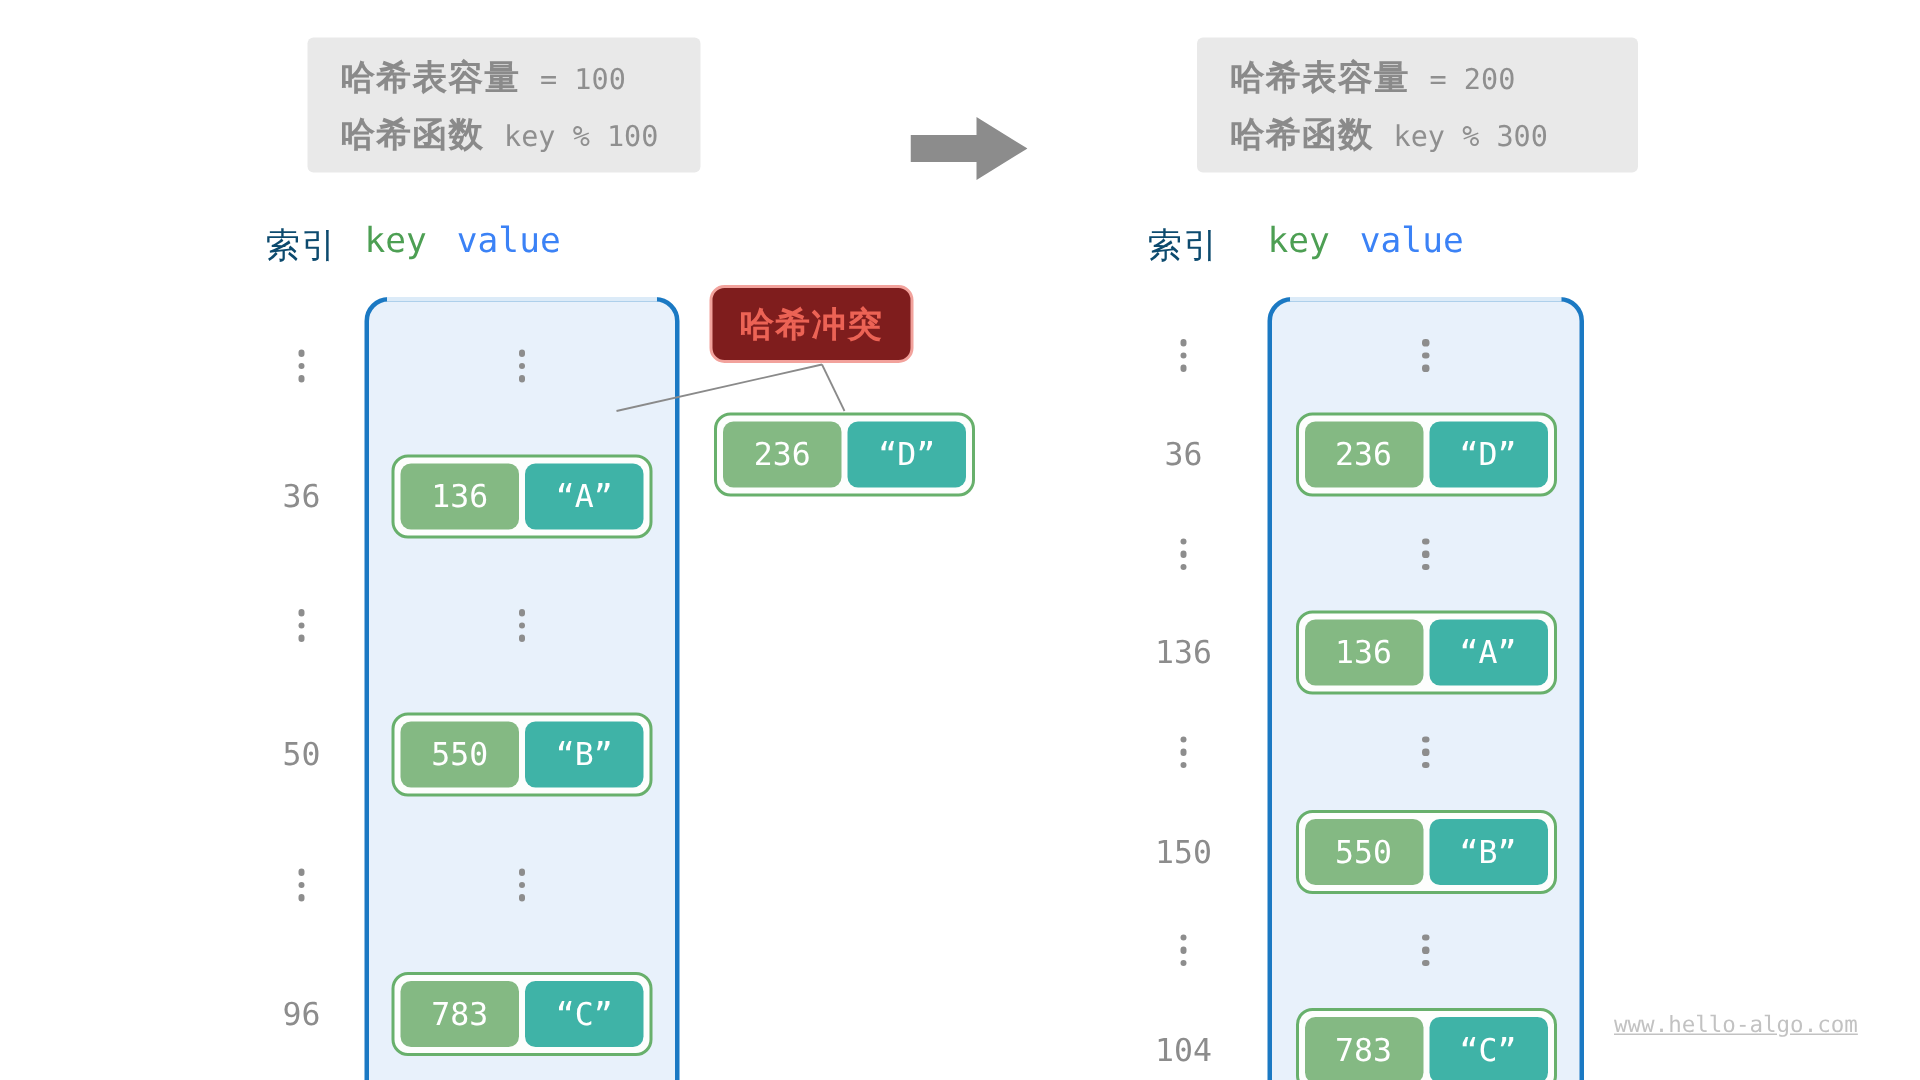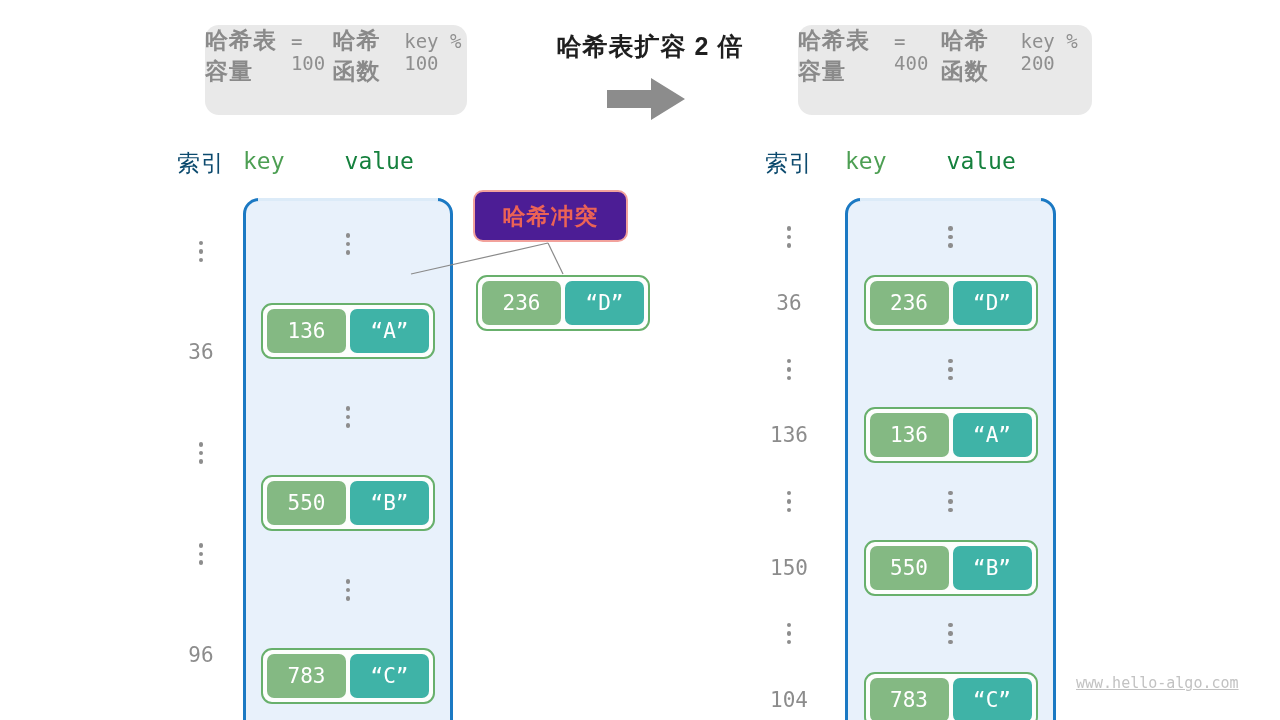--- a/index.html
+++ b/index.html
@@ -4,40 +4,41 @@
 <style>
   * { margin:0; padding:0; box-sizing:border-box; }
   body { background:#ffffff; }
   .stage {
     position:relative; width:1280px; height:720px; background:#ffffff;
     font-family:"Liberation Sans", sans-serif; overflow:hidden;
   }
 
   
   .info-box {
-    position:absolute; background:#e9e9e9; border-radius:14px;
-    display:flex; flex-direction:row; justify-content:center; gap:7px;
+    position:absolute; background:#e9e9e9; border-radius:4px;
+    display:flex; flex-direction:column; justify-content:center; gap:7px;
+    padding-left:22px;
   }
   .info-line { display:flex; gap:13px; align-items:baseline; }
   .info-line .zh { font-weight:bold; font-size:23px; color:#8a8a8a; letter-spacing:1px; }
   .info-line .mv { font-family:"DejaVu Sans Mono", monospace; font-size:19px; color:#8f8f8f; }
 
   
   .center-title {
     position:absolute; left:535px; top:30px; width:230px; text-align:center;
     font-weight:bold; font-size:25px; color:#1f1f1f; letter-spacing:1px;
   }
   .big-arrow { position:absolute; left:607px; top:76px; }
 
   
   .idx-header { position:absolute; top:148px; text-align:center; font-size:23px; color:#0c4a6e; letter-spacing:1px; }
   .kv-header { position:absolute; top:148px; display:flex; gap:20px; justify-content:flex-start;
                font-family:"DejaVu Sans Mono", monospace; font-size:23px; }
   .kv-header .k { color:#4d9f53; }
-  .kv-header .v { color:#15803d;margin-left:40px; }
+  .kv-header .v { color:#3b82f6; }
 
   
   .htable { position:absolute; display:flex; height:611px; }
   .idx-col { display:flex; flex-direction:column; width:62px; }
   .bucket {
     position:relative; display:flex; flex-direction:column; width:210px;
     background:#e8f1fb; border:3px solid #1b79c3; border-radius:16px;
   }
   .bucket::before { 
     content:""; position:absolute; top:-3px; left:12px; right:12px; height:3px;
@@ -62,22 +63,22 @@
   }
   .pair .cell {
     flex:1 1 0; display:flex; align-items:center; justify-content:center;
     border-radius:7px; color:#ffffff; font-family:"DejaVu Sans Mono", monospace; font-size:21px;
   }
   .pair .key { background:#84b983; }
   .pair .val { background:#3fb3a7; }
 
   
   .collision-label {
-    position:absolute; left:473px; top:190px; width:155px; height:52px;
-    background:#4c1d95; border:2px solid #f2a29c; border-radius:10px;
+    position:absolute; left:473px; top:190px; width:136px; height:52px;
+    background:#7f1d1d; border:2px solid #f2a29c; border-radius:10px;
     display:flex; align-items:center; justify-content:center;
     font-weight:bold; font-size:23px; color:#ec6355; letter-spacing:1px;
   }
   .collision-pair { position:absolute; left:476px; top:275px; }
 
   .connectors { position:absolute; left:0; top:0; pointer-events:none; }
 
   .watermark {
     position:absolute; left:1076px; top:674px;
     font-family:"DejaVu Sans Mono", monospace; font-size:15px; color:#c2c2c2;text-decoration:underline;
@@ -95,29 +96,28 @@
     </div>
     <div class="info-line">
       <span class="zh">哈希函数</span>
       <span class="mv">key % 100</span>
     </div>
   </div>
 
   <div class="info-box" style="left:798px; top:25px; width:294px; height:90px;">
     <div class="info-line">
       <span class="zh">哈希表容量</span>
-      <span class="mv">= 400</span>
+      <span class="mv">= 200</span>
     </div>
     <div class="info-line">
       <span class="zh">哈希函数</span>
-      <span class="mv">key % 200</span>
-    </div>
-  </div>
-
-  <div class="center-title">哈希表扩容 2 倍</div>
+      <span class="mv">key % 300</span>
+    </div>
+  </div>
+
   <svg class="big-arrow" width="78" height="46" viewBox="0 0 78 46">
     <polygon points="0,14 44,14 44,2 78,23 44,44 44,32 0,32" fill="#8c8c8c"></polygon>
   </svg>
 
   <div class="idx-header" style="left:170px; width:62px;">索引</div>
   <div class="kv-header" style="left:243px; width:210px;">
     <span class="k">key</span>
     <span class="v">value</span>
   </div>
   <div class="idx-header" style="left:758px; width:62px;">索引</div>
@@ -137,20 +137,23 @@
         </div>
       <div class="trow">
           <span class="idx">36</span>
         </div>
       <div class="trow">
           <span class="dots">
             <i></i>
             <i></i>
             <i></i>
           </span>
+        </div>
+      <div class="trow">
+          <span class="idx">50</span>
         </div>
       <div class="trow">
           <span class="dots">
             <i></i>
             <i></i>
             <i></i>
           </span>
         </div>
       <div class="trow">
           <span class="idx">96</span>

